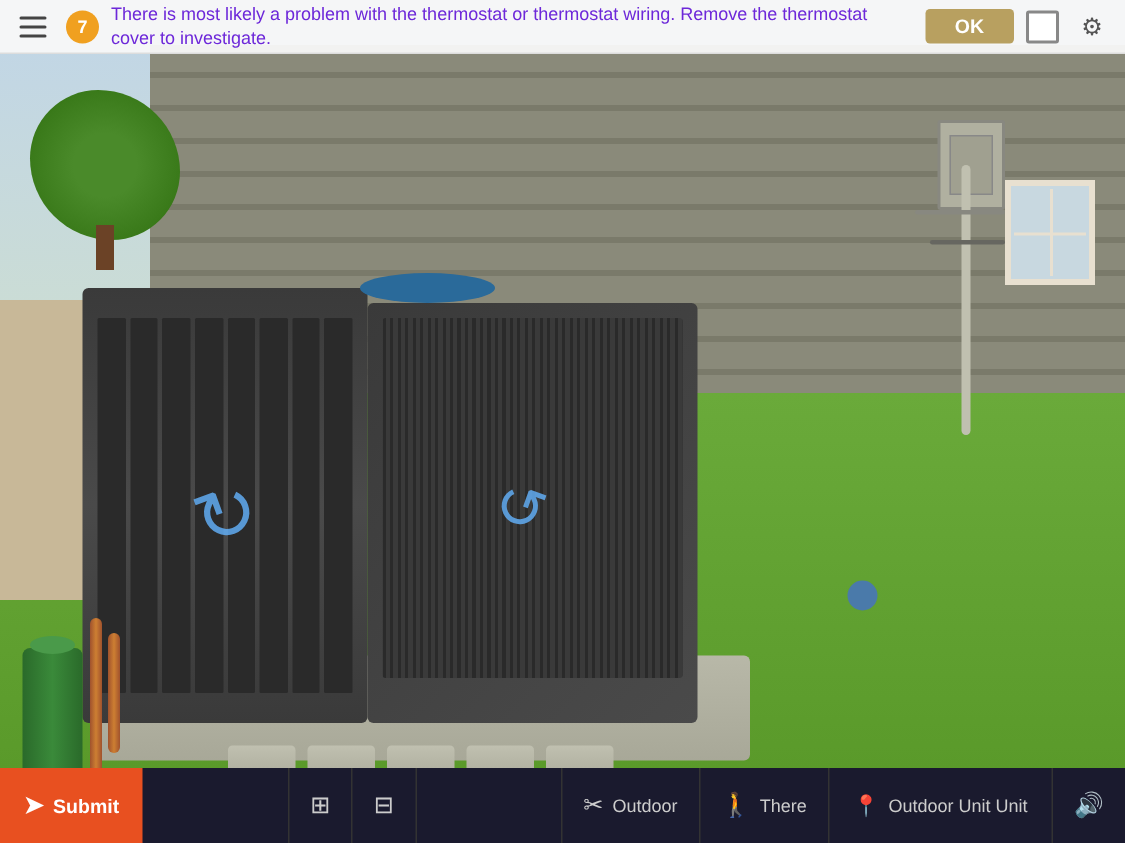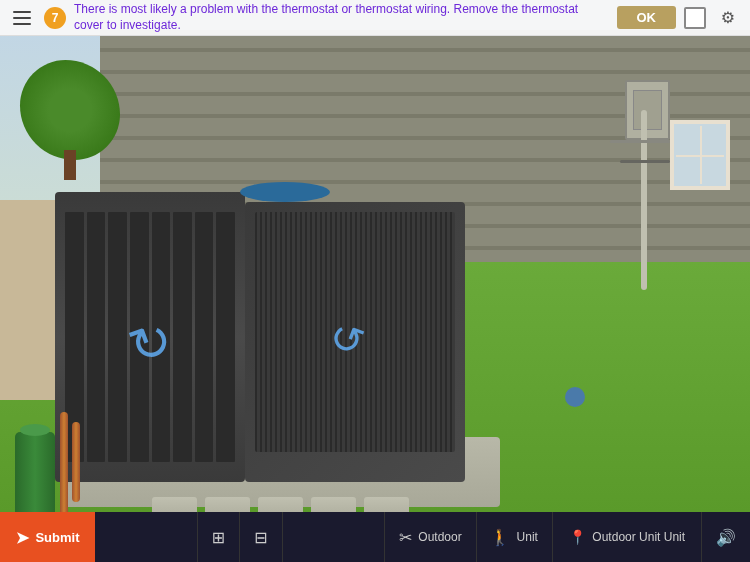--- a/index.html
+++ b/index.html
@@ -658,21 +658,21 @@
       </button>
     </div>
 
     <div class="bottom-right-tools">
       <button class="toolbox-btn">
         <span class="tool-icon">✂</span>
         <span>Outdoor</span>
       </button>
       <button class="walk-btn">
         <span class="tool-icon">🚶</span>
-        <span>Unit</span>
+        <span>There</span>
       </button>
       <button class="location-btn">
         <span class="loc-icon">📍</span>
         <span>Outdoor Unit Unit</span>
       </button>
       <button class="volume-btn">
         <span>🔊</span>
       </button>
     </div>
   </div>

